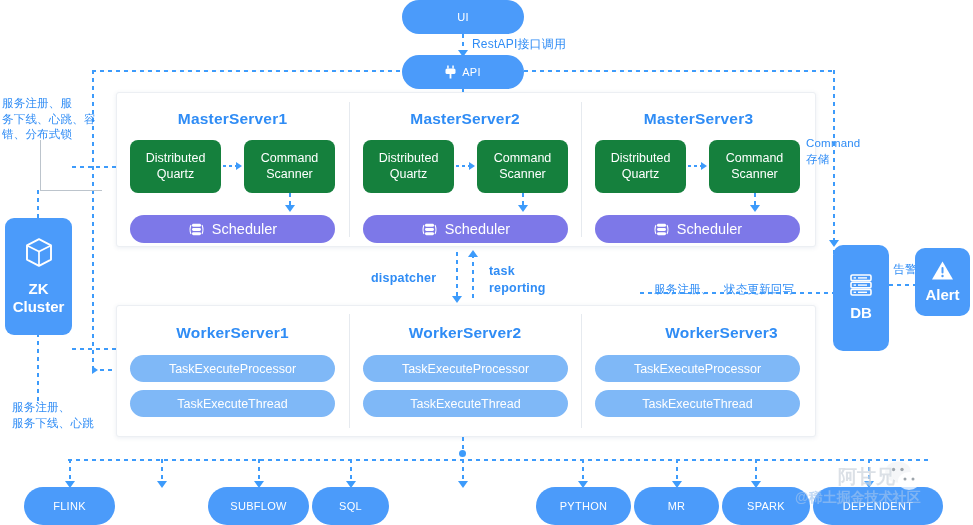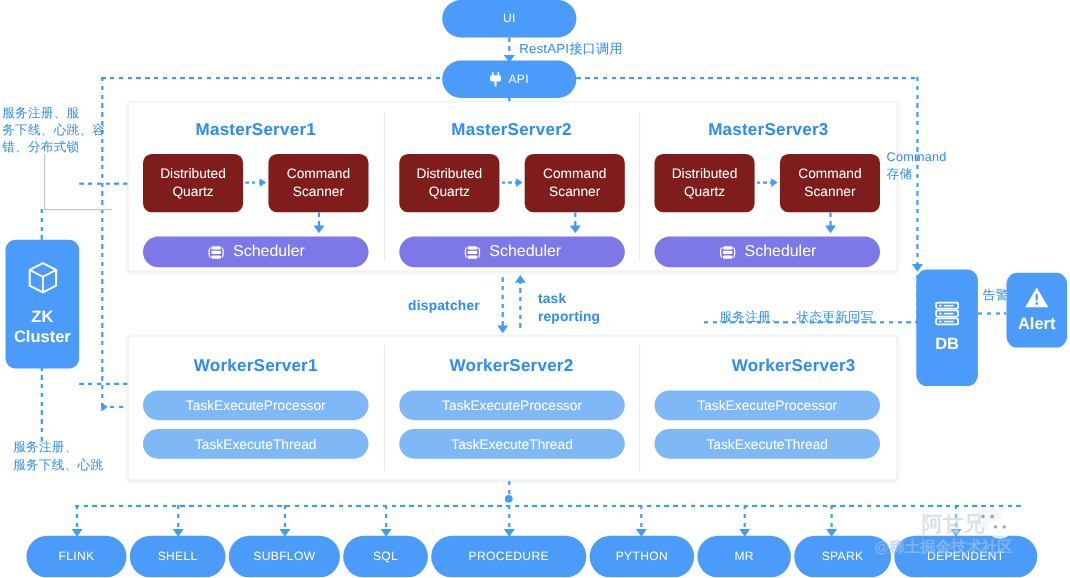--- a/index.html
+++ b/index.html
@@ -23,21 +23,21 @@
     text-align:center;
   }
   .pill-lite{
     background:#7fb8f7;
     border-radius:18px;
     color:#fff;
     display:flex;align-items:center;justify-content:center;
     font-size:12.5px;
   }
   .rectnode{
-    background:#7f1d1d;
+    background:#15803d;
     border-radius:8px;
     color:#fff;
     display:flex;align-items:center;justify-content:center;
     text-align:center;
     font-size:12.5px;line-height:1.25;
   }
   .scheduler{
     background:#7d78e8;
     border-radius:19px;
     color:#fff;
@@ -340,24 +340,22 @@
   <div class="abs dline-v" style="left:582px;top:459px;height:26px;"></div>
   <div class="abs arrow-down" style="left:578px;top:481px;"></div>
   <div class="abs dline-v" style="left:676px;top:459px;height:26px;"></div>
   <div class="abs arrow-down" style="left:672px;top:481px;"></div>
   <div class="abs dline-v" style="left:755px;top:459px;height:26px;"></div>
   <div class="abs arrow-down" style="left:751px;top:481px;"></div>
   <div class="abs dline-v" style="left:868px;top:459px;height:26px;"></div>
   <div class="abs arrow-down" style="left:864px;top:481px;"></div>
 
   <div class="abs pill" style="left:24px;top:487px;width:91px;height:38px;">FLINK</div>
-  <div class="abs pill" style="left:118px;top:487px;width:87px;height:38px;">SHELL</div>
   <div class="abs pill" style="left:312px;top:487px;width:77px;height:38px;">SQL</div>
   <div class="abs pill" style="left:208px;top:487px;width:101px;height:38px;">SUBFLOW</div>
-  <div class="abs pill" style="left:392px;top:487px;width:141px;height:38px;">PROCEDURE</div>
   <div class="abs pill" style="left:536px;top:487px;width:95px;height:38px;">PYTHON</div>
   <div class="abs pill" style="left:634px;top:487px;width:85px;height:38px;">MR</div>
   <div class="abs pill" style="left:722px;top:487px;width:88px;height:38px;">SPARK</div>
   <div class="abs pill" style="left:813px;top:487px;width:130px;height:38px;">DEPENDENT</div>
 
   <div class="wm" style="left:795px;top:462px;width:178px;height:60px;">
     <span class="ico abs" style="left:88px;top:-2px;">
       <svg width="40" height="34" viewBox="0 0 40 34">
         <ellipse cx="15" cy="12" rx="13" ry="10.5" fill="#f2f4f6"></ellipse>
         <circle cx="10.5" cy="9.5" r="1.7" fill="#7d8790"></circle>

